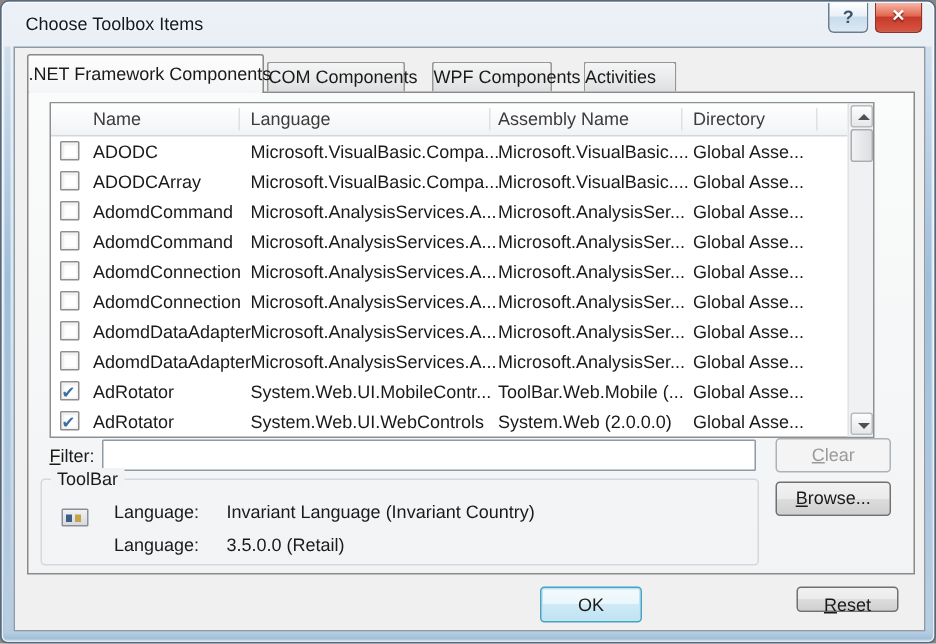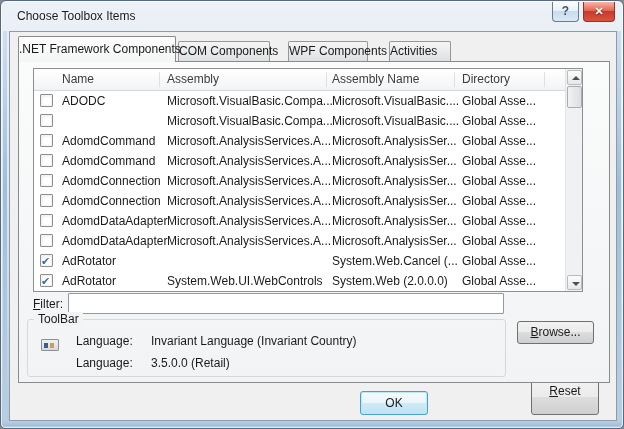--- a/index.html
+++ b/index.html
@@ -84,21 +84,21 @@
     border:1px solid #707070; border-radius:3px; cursor:default;
     background:linear-gradient(180deg,#f2f2f2 0%,#ebebeb 50%,#dddddd 50%,#cfcfcf 100%); }
   .btn.disabled { color:#9a9a9a; border-color:#aeb2b6;
     background:#f4f4f4; }
   .clear-btn { left:498px; top:230px; width:77px; height:23px; line-height:21px; }
   .browse-btn { left:498px; top:259px; width:77px; height:23px; line-height:21px; }
   .ok-btn { left:350px; top:359px; width:68px; height:24px; line-height:22px;
     border-color:#46a2c6; box-shadow:0 0 0 1px #bfe6f2 inset;
     background:linear-gradient(180deg,#f4fafd 0%,#e9f6fb 50%,#cfeaf6 50%,#bfe2f2 100%); }
   .cancel-btn { left:436px; top:359px; width:68px; height:24px; line-height:22px; }
-  .reset-btn { left:521px; top:347px; width:68px; height:36px; line-height:22px; }
+  .reset-btn { left:521px; top:359px; width:68px; height:17px; line-height:22px; }
   .mn { text-decoration:underline; }
 
   
   .group { position:absolute; left:8px; top:257px; width:479px; height:58px;
     border:1px solid #d3d9de; border-radius:3px; }
   .group-label { position:absolute; left:15px; top:250px; padding:0 4px; background:#f2f3f4; }
   .glabel { position:absolute; color:#1a1a1a; }
   .tb-icon { position:absolute; left:22px; top:277px; width:18px; height:12px;
     border:1px solid #8b9097; border-radius:1px; background:linear-gradient(180deg,#f0f1f2,#d7dadd); }
   .tb-icon::before { content:""; position:absolute; left:2px; top:3px; width:4px; height:5px; background:#3a5f8a; }
@@ -123,38 +123,39 @@
     <div class="tab active">.NET Framework Components</div>
     <div class="tab inactive t2">COM Components</div>
     <div class="tab inactive t3">WPF Components</div>
     <div class="tab inactive t4">Activities</div>
 
     <div class="page">
 
       <div class="list">
         <div class="lv-head">
           <span class="hcell" style="left:28px">Name</span>
-          <span class="hcell" style="left:133px">Assembly</span>
+          <span class="hcell" style="left:133px">Language</span>
           <span class="hcell" style="left:298px">Assembly Name</span>
           <span class="hcell" style="left:428px">Directory</span>
           <span class="hsep" style="left:125px"></span>
           <span class="hsep" style="left:292px"></span>
           <span class="hsep" style="left:420px"></span>
           <span class="hsep" style="left:510px"></span>
         </div>
         <div class="lv-body">
             <div class="lv-row">
     <span class="cb"></span>
     <span class="cell c-name">ADODC</span>
     <span class="cell c-ns">Microsoft.VisualBasic.Compa...</span>
     <span class="cell c-asm">Microsoft.VisualBasic....</span>
     <span class="cell c-dir">Global Asse...</span>
   </div>
             <div class="lv-row">
     <span class="cb"></span>
+    <span class="cell c-name">ADODCArray</span>
     <span class="cell c-ns">Microsoft.VisualBasic.Compa...</span>
     <span class="cell c-asm">Microsoft.VisualBasic....</span>
     <span class="cell c-dir">Global Asse...</span>
   </div>
             <div class="lv-row">
     <span class="cb"></span>
     <span class="cell c-name">AdomdCommand</span>
     <span class="cell c-ns">Microsoft.AnalysisServices.A...</span>
     <span class="cell c-asm">Microsoft.AnalysisSer...</span>
     <span class="cell c-dir">Global Asse...</span>
@@ -190,21 +191,22 @@
             <div class="lv-row">
     <span class="cb"></span>
     <span class="cell c-name">AdomdDataAdapter</span>
     <span class="cell c-ns">Microsoft.AnalysisServices.A...</span>
     <span class="cell c-asm">Microsoft.AnalysisSer...</span>
     <span class="cell c-dir">Global Asse...</span>
   </div>
             <div class="lv-row">
     <span class="cb checked"></span>
     <span class="cell c-name">AdRotator</span>
-    <span class="cell c-asm">System.Web.Cancel (...</span>
+    <span class="cell c-ns">System.Web.UI.MobileContr...</span>
+    <span class="cell c-asm">ToolBar.Web.Mobile (...</span>
     <span class="cell c-dir">Global Asse...</span>
   </div>
             <div class="lv-row">
     <span class="cb checked"></span>
     <span class="cell c-name">AdRotator</span>
     <span class="cell c-ns">System.Web.UI.WebControls</span>
     <span class="cell c-asm">System.Web (2.0.0.0)</span>
     <span class="cell c-dir">Global Asse...</span>
   </div>
           </div>
@@ -214,20 +216,21 @@
             </div>
           <div class="sthumb"></div>
           <div class="sbtn down">
               <i></i>
             </div>
         </div>
       </div>
 
       <span class="filter-label"><span class="mn">F</span><span>ilter:</span></span>
       <input class="filter-input" type="text" value="" style="">
+      <div class="btn disabled clear-btn"><span class="mn">C</span><span>lear</span></div>
 
       <div class="group"></div>
       <span class="group-label">ToolBar</span>
       <span class="tb-icon"></span>
       <span class="glabel" style="left:57px;top:272px">Language:</span>
       <span class="glabel" style="left:132px;top:272px">Invariant Language (Invariant Country)</span>
       <span class="glabel" style="left:57px;top:294px">Language:</span>
       <span class="glabel" style="left:132px;top:294px">3.5.0.0 (Retail)</span>
 
       <div class="btn browse-btn"><span class="mn">B</span><span>rowse...</span></div>

